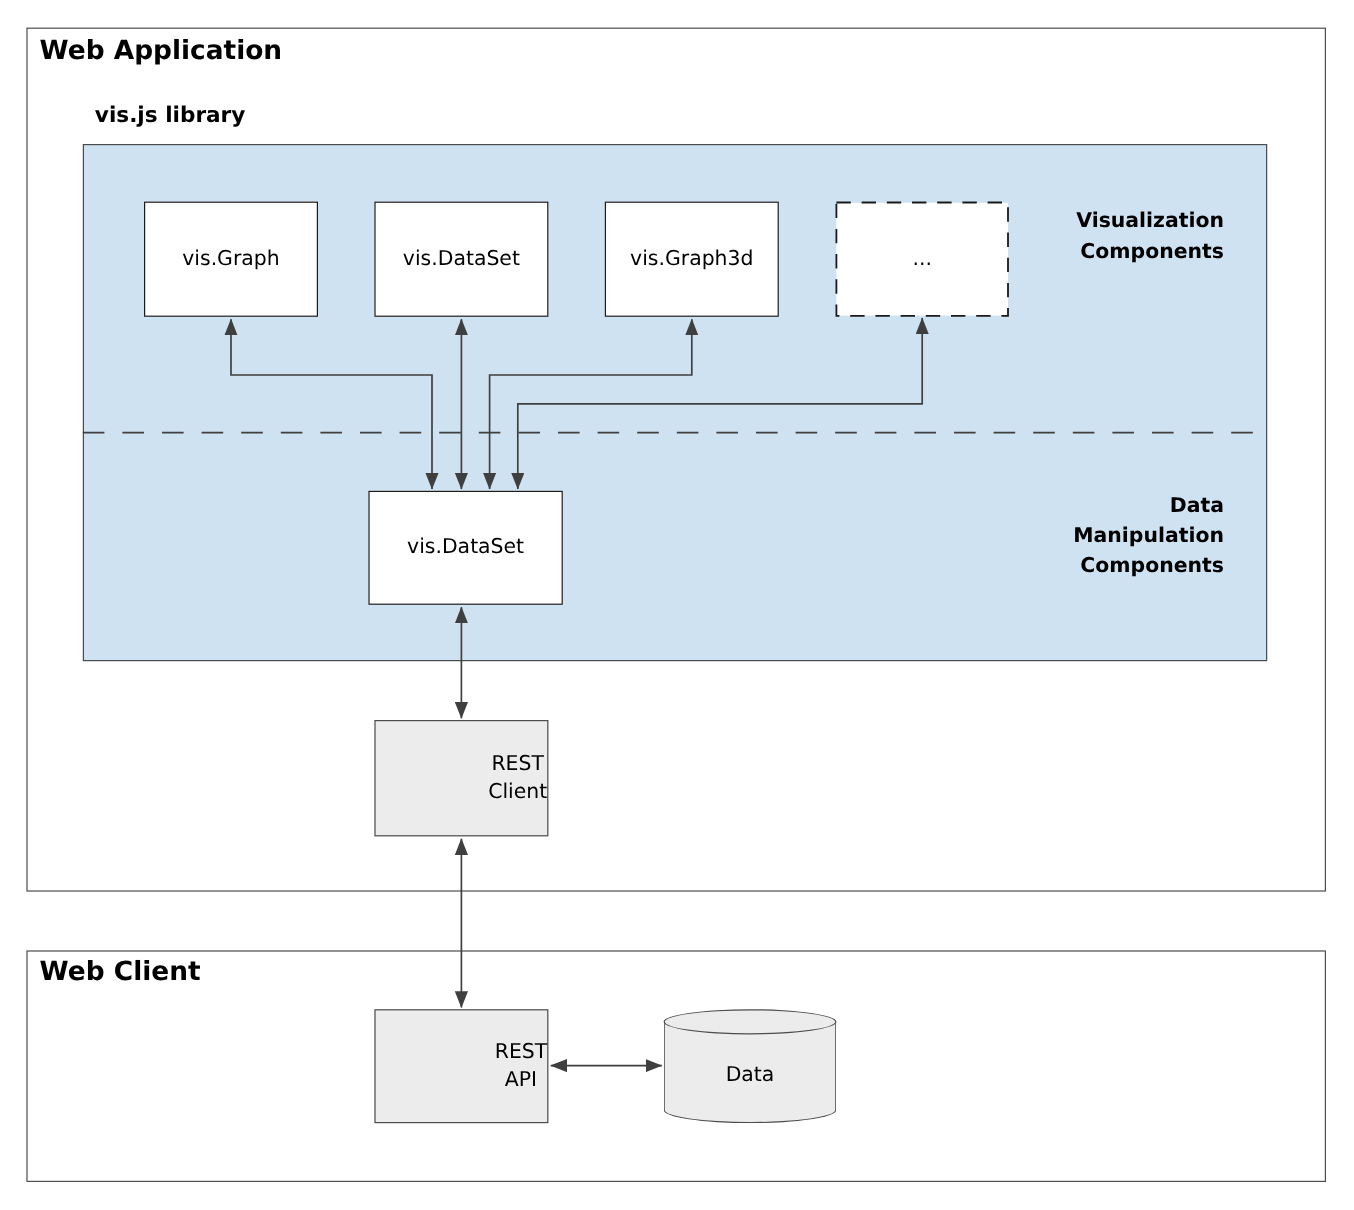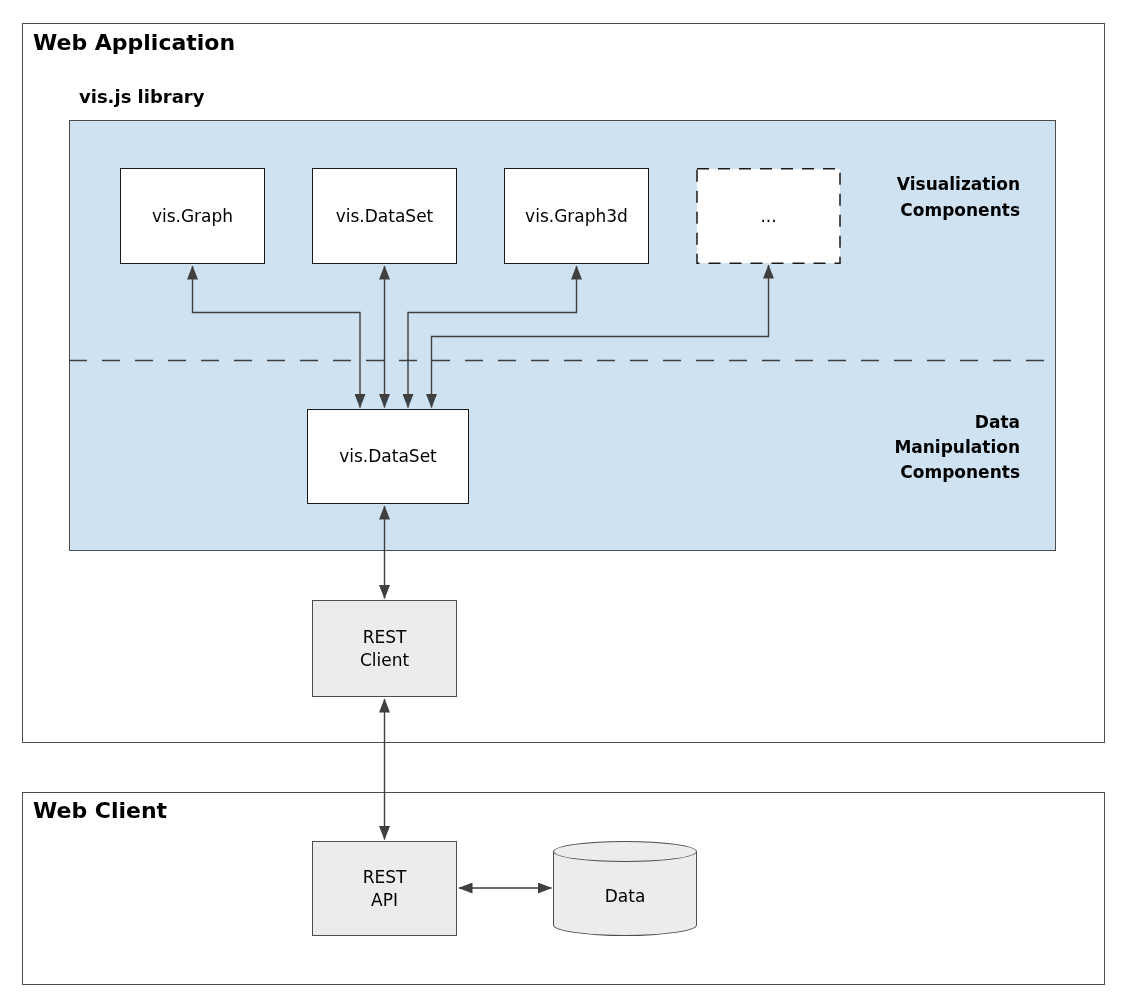--- a/index.html
+++ b/index.html
@@ -59,20 +59,21 @@
   .node.white {
     background: #ffffff;
     border: 1.4px solid var(--node-border);
   }
   .node.ghost {
     background: #ffffff; 
   }
   .node.gray {
     background: var(--module-fill);
     border: 1.4px solid var(--frame-border);
+    justify-content: flex-end;
   }
   .side-label {
     position: absolute;
     left: 820px;
     width: 200px;
     text-align: right;
     font-size: 17px;
     font-weight: bold;
     line-height: 26px;
     white-space: pre-line;

